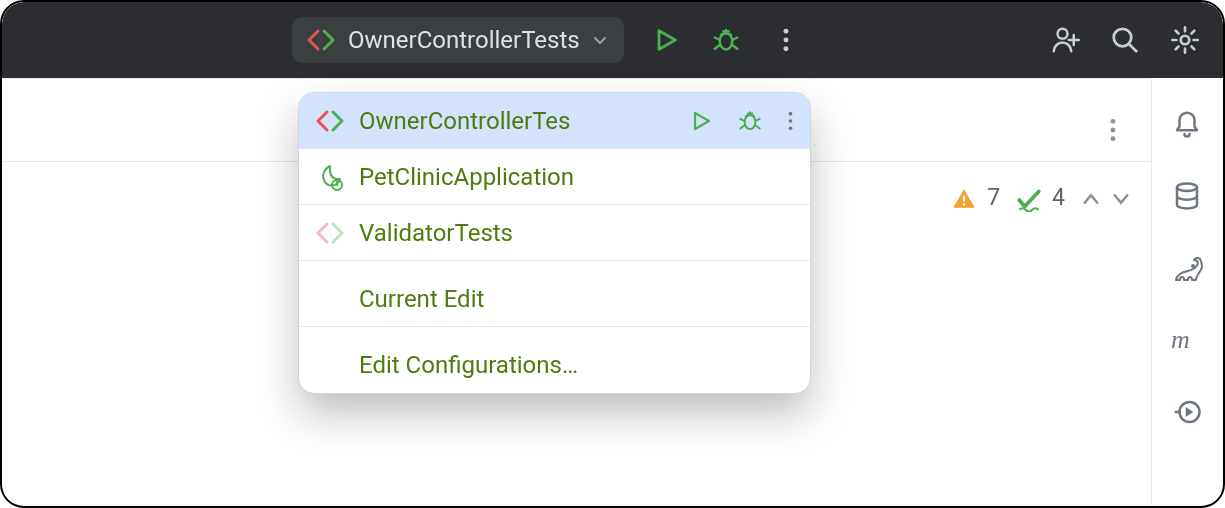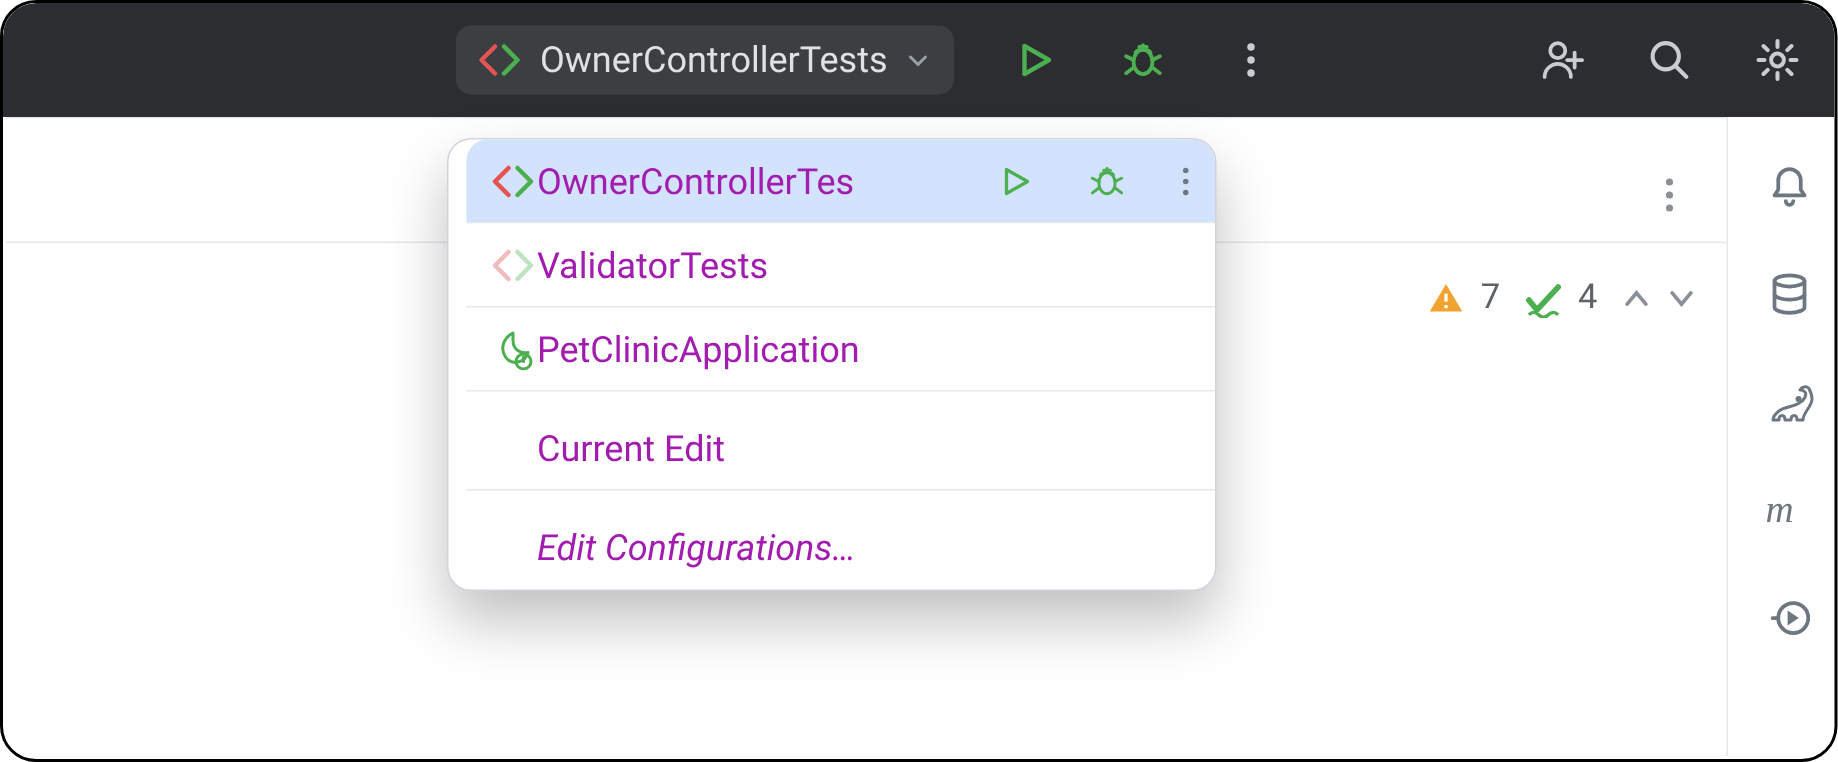--- a/index.html
+++ b/index.html
@@ -110,42 +110,42 @@
     border-radius: 16px;
     box-shadow: 0 20px 40px rgba(0,0,0,0.25);
     overflow: hidden;
     z-index: 20;
   }
   .popup-row {
     display: flex;
     align-items: center;
     height: 56px;
     padding: 0 16px;
-    gap: 1px;
+    gap: 14px;
     font-size: 24px;
-    color: #a21caf;
+    color: #4d7c0f;
     border-bottom: 1px solid #e6e8eb;
   }
   .popup-row:last-child { border-bottom: none; }
   .popup-row.selected {
     background: #d3e2fd;
   }
   .popup-row .text {
     flex: 1;
     white-space: nowrap;
     overflow: hidden;
   }
   .popup-row .row-icons { display: flex; align-items: center; gap: 24px; }
   .popup-row.noicon .icon-slot { width: 30px; }
   .icon-slot { width:30px; height:30px; display:flex;align-items:center;justify-content:center; flex:none; }
 
   .popup-section { height: 66px; padding-top:10px; }
 
   
-  .clickable { cursor: pointer; margin-left: 12px; }
+  .clickable { cursor: pointer; }
 </style>
 </head>
 <body>
 
 <div class="top-bar">
 
   <div class="run-config-pill clickable">
     <span class="icon-slot">
       <svg width="30" height="24" viewBox="0 0 30 24">
         <path d="M12 3 L3 12 L12 21" fill="none" stroke="#e55353" stroke-width="3" stroke-linejoin="round" stroke-linecap="round"></path>
@@ -320,42 +320,42 @@
             <circle cx="3" cy="4" r="2" fill="#6e7681"></circle>
             <circle cx="3" cy="12" r="2" fill="#6e7681"></circle>
             <circle cx="3" cy="20" r="2" fill="#6e7681"></circle>
           </svg>
       </span>
     </span>
   </div>
 
   <div class="popup-row clickable">
     <span class="icon-slot">
-      <svg width="30" height="24" viewBox="0 0 30 24">
-        <path d="M12 3 L3 12 L12 21" fill="none" stroke="#f1bcbc" stroke-width="3" stroke-linejoin="round" stroke-linecap="round"></path>
-        <path d="M18 3 L27 12 L18 21" fill="none" stroke="#bfe3c0" stroke-width="3" stroke-linejoin="round" stroke-linecap="round"></path>
-      </svg>
-    </span>
-    <span class="text">ValidatorTests</span>
-  </div>
-
-  <div class="popup-row clickable">
-    <span class="icon-slot">
       <svg width="30" height="28" viewBox="0 0 30 28" fill="none" stroke="#4caf50" stroke-width="2" stroke-linecap="round" stroke-linejoin="round">
         <path d="M15 3 C9 6 6 13 10 19 14 25 23 23 25 16 20 17 15 14 15 8 Z" fill="none"></path>
         <circle cx="22" cy="22" r="5"></circle>
         <line x1="22" y1="19" x2="22" y2="22"></line>
       </svg>
     </span>
     <span class="text">PetClinicApplication</span>
   </div>
 
+  <div class="popup-row clickable">
+    <span class="icon-slot">
+      <svg width="30" height="24" viewBox="0 0 30 24">
+        <path d="M12 3 L3 12 L12 21" fill="none" stroke="#f1bcbc" stroke-width="3" stroke-linejoin="round" stroke-linecap="round"></path>
+        <path d="M18 3 L27 12 L18 21" fill="none" stroke="#bfe3c0" stroke-width="3" stroke-linejoin="round" stroke-linecap="round"></path>
+      </svg>
+    </span>
+    <span class="text">ValidatorTests</span>
+  </div>
+
   <div class="popup-row popup-section noicon clickable">
     <span class="icon-slot"></span>
     <span class="text">Current Edit</span>
   </div>
 
-  <div class="popup-row popup-section noicon clickable" style="border-bottom-left-radius:14px;border-bottom-right-radius:14px;font-style:italic;">
+  <div class="popup-row popup-section noicon clickable" style="border-bottom-left-radius:14px;border-bottom-right-radius:14px;">
     <span class="icon-slot"></span>
     <span class="text">Edit Configurations…</span>
   </div>
 
 </div>
 
 </body></html>

